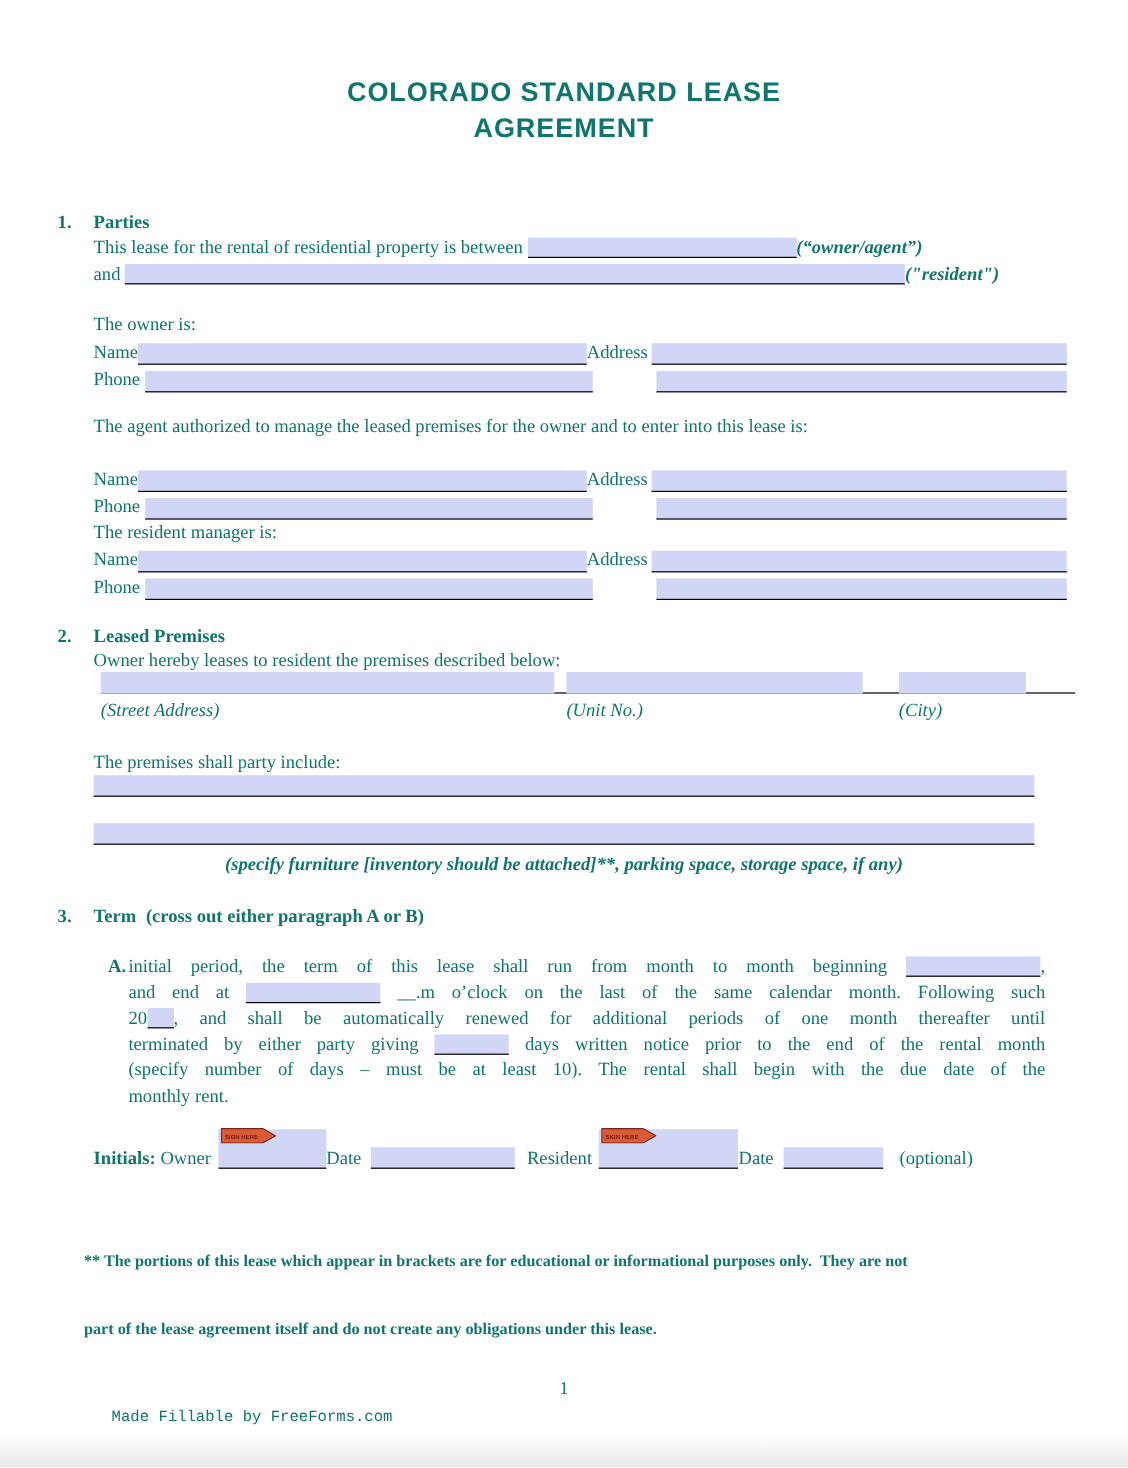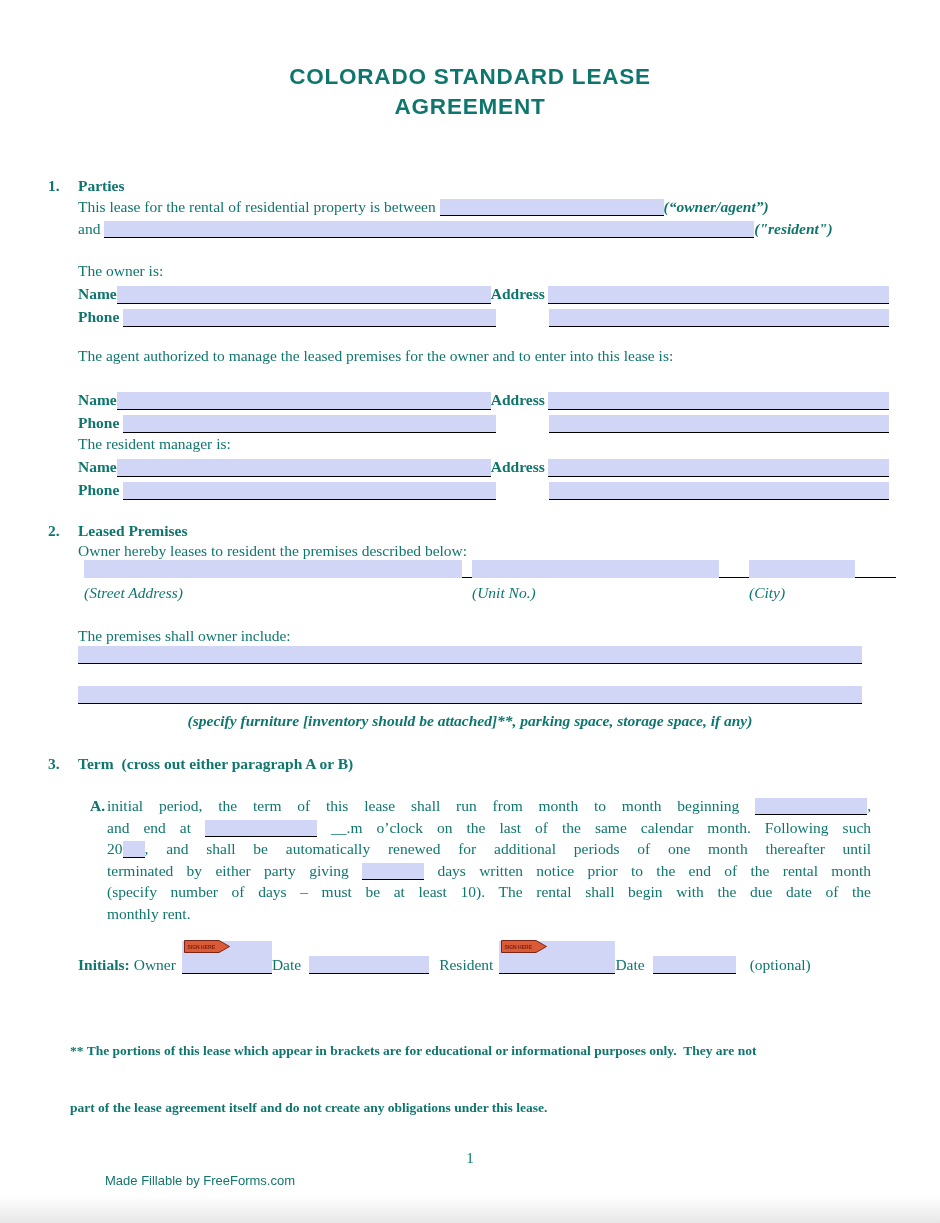--- a/index.html
+++ b/index.html
@@ -20,21 +20,21 @@
   .indent { margin-left:30px; }
   .nowrap { white-space:nowrap; }
   .line { line-height:22px; }
   .lh21 { line-height:21px; }
   .boldital { font-weight:bold; font-style:italic; }
   
   .fld {
     display:inline-block; background:#d2d6f6; border-bottom:1.5px solid #000;
     height:17px; vertical-align:-4px;
   }
-  .frow { display:flex; align-items:flex-end; height:23px;font-weight:bold; }
+  .frow { display:flex; align-items:flex-end; height:23px; }
   .frow .flabel { flex:0 0 auto; line-height:20px; }
   .frow .fld { height:18px; vertical-align:baseline; }
   .f-name  { width:374px; }
   .f-addrlabel { margin-left:0; }
   .f-addr  { flex:1 1 auto; margin-left:3px; margin-right:15px; }
   .f-phone { width:373px; margin-left:4px; }
   .f-right2 { flex:1 1 auto; margin-left:53px; margin-right:15px; }
   
   .addr-row { display:flex; height:18px; border-bottom:1.5px solid #000;
               margin-left:36px; margin-right:8px; }
@@ -58,21 +58,21 @@
   .fld.tall { height:33px; position:relative; }
   .flag { position:absolute; top:-1px; left:2px; }
   .w-oinit { width:90px; margin-left:6px; }
   .w-date1 { width:120px; margin-left:8px; }
   .w-rinit { width:116px; margin-left:6px; }
   .w-date2 { width:83px;  margin-left:8px; }
   .lbl-resident { margin-left:10px; }
   .lbl-optional { margin-left:14px; }
   .footnote { margin-left:22px; margin-top:26px; font-weight:bold; font-size:13.5px; line-height:19px; white-space:pre-wrap; }
   .pagenum { position:absolute; left:0; right:0; top:1147px; text-align:center; font-size:15px; }
-  .credit { position:absolute; left:105px; top:1170px; font-family:Liberation Sans, sans-serif; font-size:13px; }
+  .credit { position:absolute; left:93px; top:1170px; font-family:Liberation Mono, monospace; font-size:13px; }
   .bottom-edge { position:absolute; left:0; right:0; bottom:0; height:27px;
                  background:linear-gradient(#ffffff, #e7e7e7); }
   .mt20 { margin-top:20px; } .mt18 { margin-top:18px; } .mt21 { margin-top:21px; }
   .mt22 { margin-top:22px; } .mt53 { margin-top:53px; }
 </style>
 </head>
 <body>
 
 <div class="page">
 
@@ -141,21 +141,21 @@
     <div class="addr-row">
       <span class="pf pf-street"></span>
         <span class="pf pf-unit"></span>
         <span class="pf pf-city"></span>
     </div>
     <div class="addr-labels">
       <span class="al-street">(Street Address)</span>
         <span class="al-unit">(Unit No.)</span>
         <span>(City)</span>
     </div>
-    <div class="indent lh21 mt22">The premises shall owner include:</div>
+    <div class="indent lh21 mt22">The premises shall party include:</div>
     <div class="bar"></div>
     <div class="bar mt22"></div>
     <div class="caption">(specify furniture [inventory should be attached]**, parking space, storage space, if any)</div>
 
     <div class="sec-head mt22">
       <span class="sec-num">3.</span><span>Term</span><span style="margin-left:8px">(cross out either paragraph A or B)</span>
     </div>
     <div class="paraA mt21">
       <span class="amarker">A.</span>
       <div class="jline">

